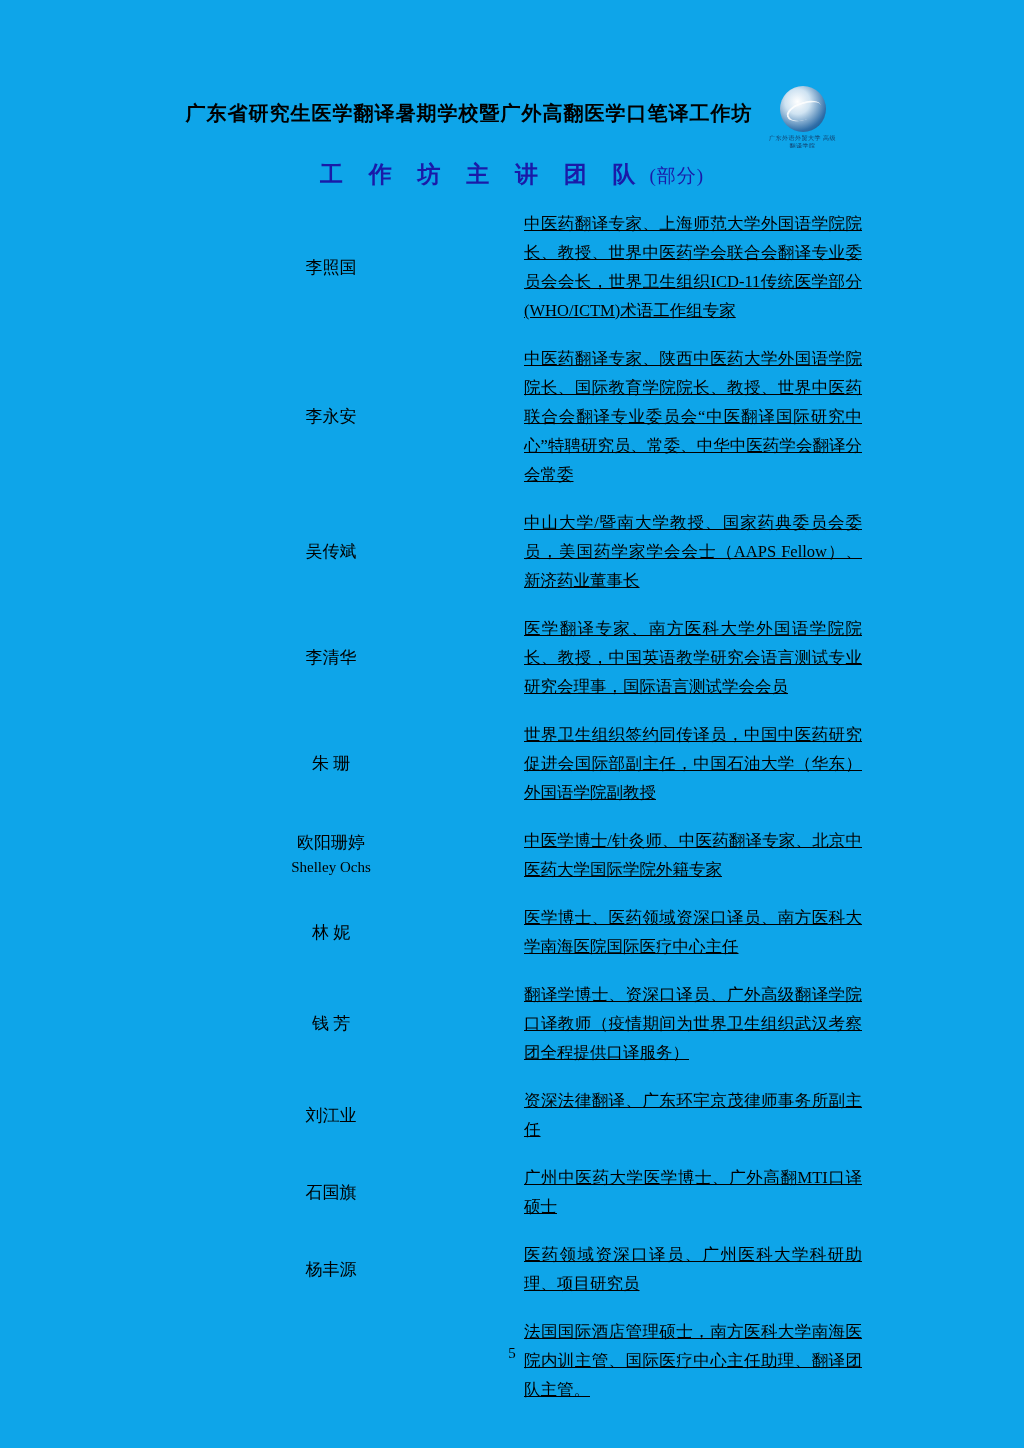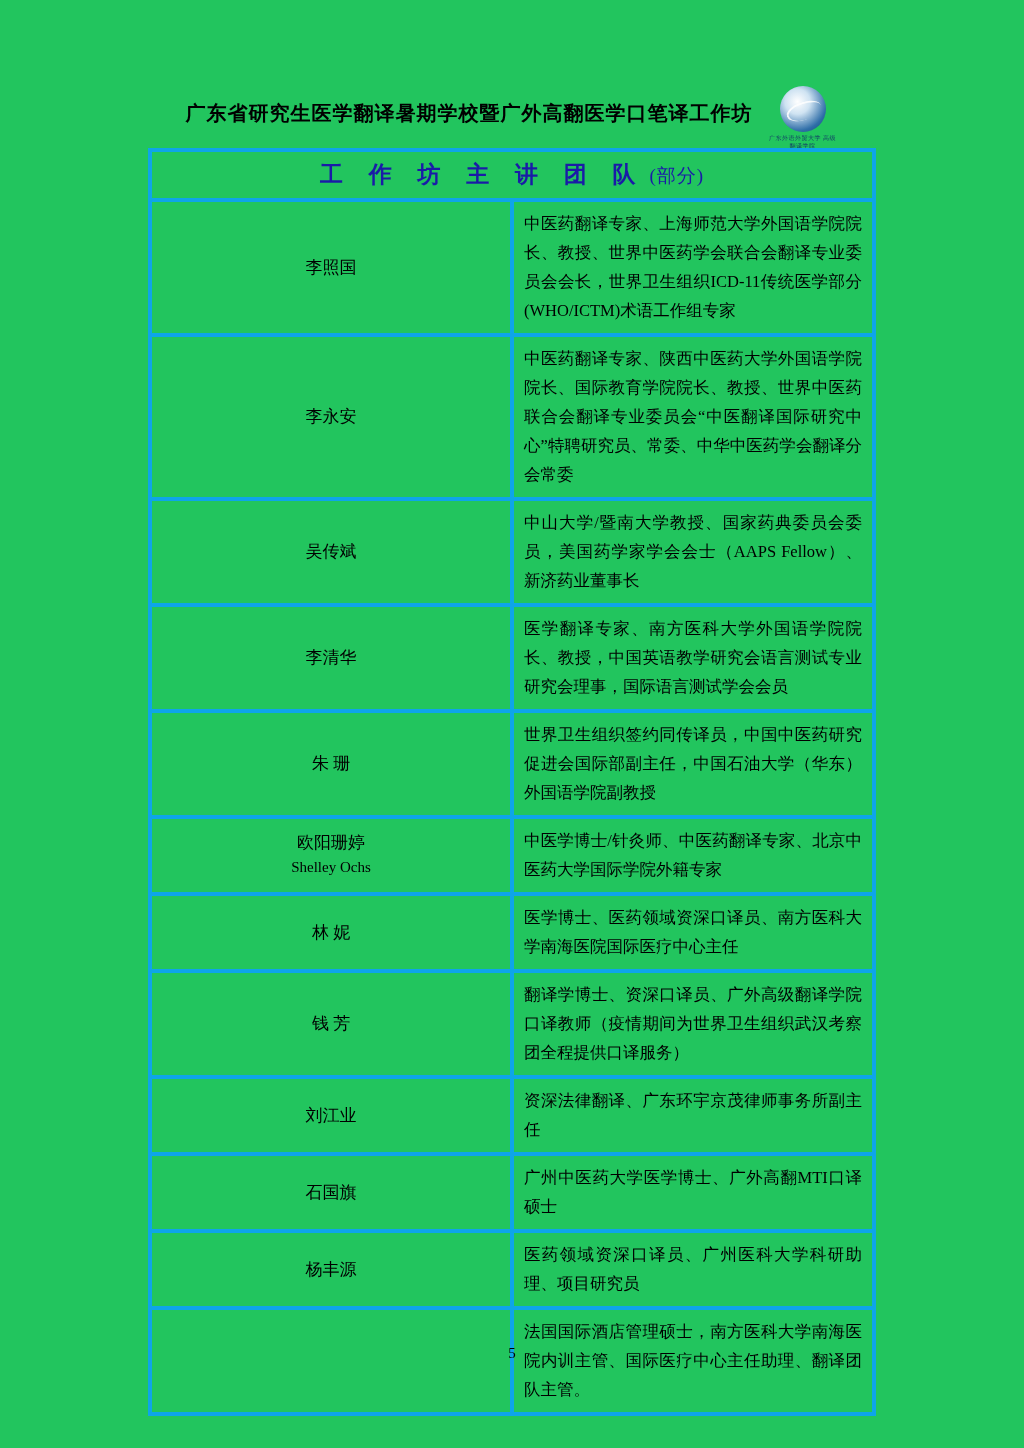--- a/index.html
+++ b/index.html
@@ -7,21 +7,21 @@
     padding: 0;
     background: #b0b0b0;
   }
   body {
     font-family: "Liberation Serif", "DejaVu Serif", serif;
   }
   .page {
     position: relative;
     width: 1024px;
     height: 1448px;
-    background: #22c55e;
+    background: #0ea5e9;
     margin: 0 auto;
     box-sizing: border-box;
     overflow: hidden;
   }
   .header {
     position: absolute;
     top: 86px;
     left: 0;
     width: 1024px;
     display: flex;
@@ -114,20 +114,21 @@
     font-size: 15px;
     display: block;
     text-align: center;
   }
   td.desc {
     font-size: 16.5px;
     line-height: 29px;
     color: #000;
     text-align: justify;
     text-justify: inter-ideograph;
+    text-decoration: underline;
   }
   .pagenum {
     position: absolute;
     top: 1345px;
     left: 0;
     width: 1024px;
     text-align: center;
     font-size: 15px;
     color: #000;
   }

